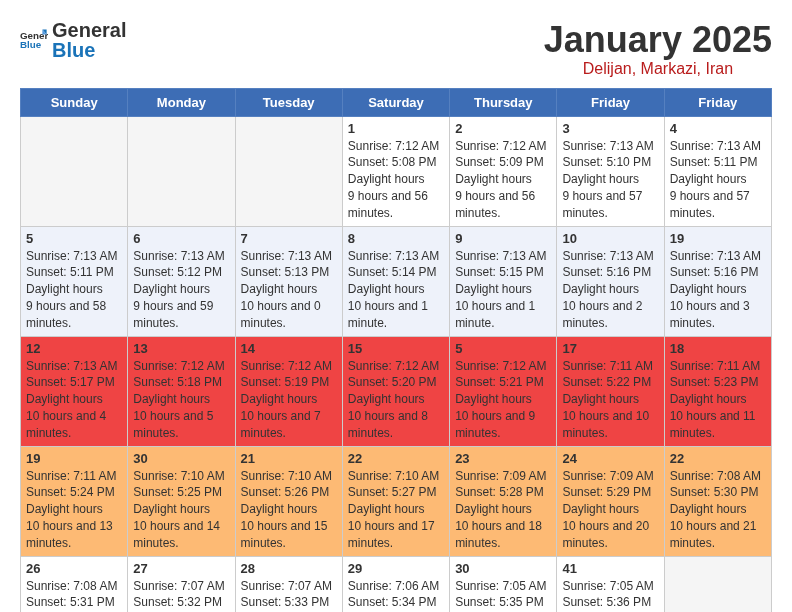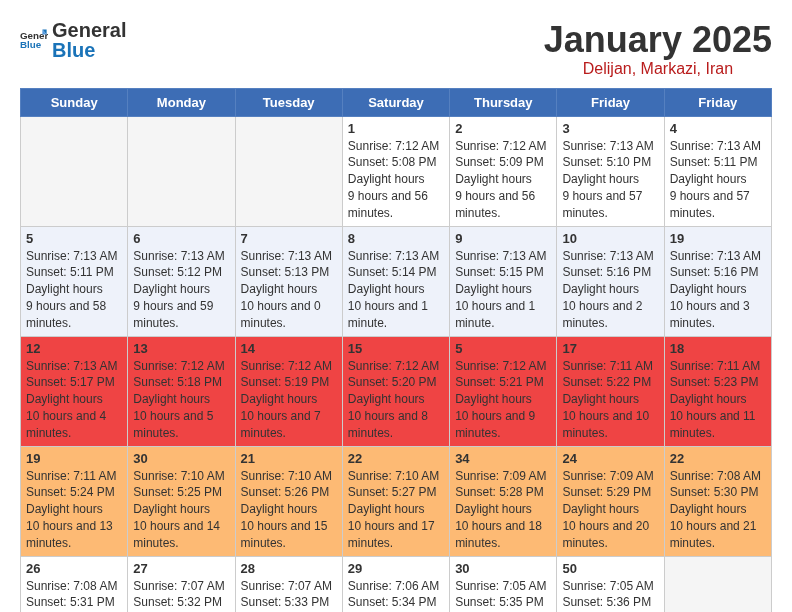--- a/index.html
+++ b/index.html
@@ -217,21 +217,21 @@
         </td>
         <td>
           <span class="day-number">21</span>
           <div class="day-info">Sunrise: 7:10 AM<br>Sunset: 5:26 PM<br>Daylight hours<br>10 hours and 15 minutes.</div>
         </td>
         <td>
           <span class="day-number">22</span>
           <div class="day-info">Sunrise: 7:10 AM<br>Sunset: 5:27 PM<br>Daylight hours<br>10 hours and 17 minutes.</div>
         </td>
         <td>
-          <span class="day-number">34</span>
+          <span class="day-number">23</span>
           <div class="day-info">Sunrise: 7:09 AM<br>Sunset: 5:28 PM<br>Daylight hours<br>10 hours and 18 minutes.</div>
         </td>
         <td>
           <span class="day-number">24</span>
           <div class="day-info">Sunrise: 7:09 AM<br>Sunset: 5:29 PM<br>Daylight hours<br>10 hours and 20 minutes.</div>
         </td>
         <td>
           <span class="day-number">22</span>
           <div class="day-info">Sunrise: 7:08 AM<br>Sunset: 5:30 PM<br>Daylight hours<br>10 hours and 21 minutes.</div>
         </td>
@@ -251,19 +251,19 @@
         </td>
         <td>
           <span class="day-number">29</span>
           <div class="day-info">Sunrise: 7:06 AM<br>Sunset: 5:34 PM<br>Daylight hours<br>10 hours and 27 minutes.</div>
         </td>
         <td>
           <span class="day-number">30</span>
           <div class="day-info">Sunrise: 7:05 AM<br>Sunset: 5:35 PM<br>Daylight hours<br>10 hours and 29 minutes.</div>
         </td>
         <td>
-          <span class="day-number">50</span>
+          <span class="day-number">41</span>
           <div class="day-info">Sunrise: 7:05 AM<br>Sunset: 5:36 PM<br>Daylight hours<br>10 hours and 31 minutes.</div>
         </td>
         <td class="empty"></td>
       </tr>
     </tbody>
 </table>
 
 </body></html>

